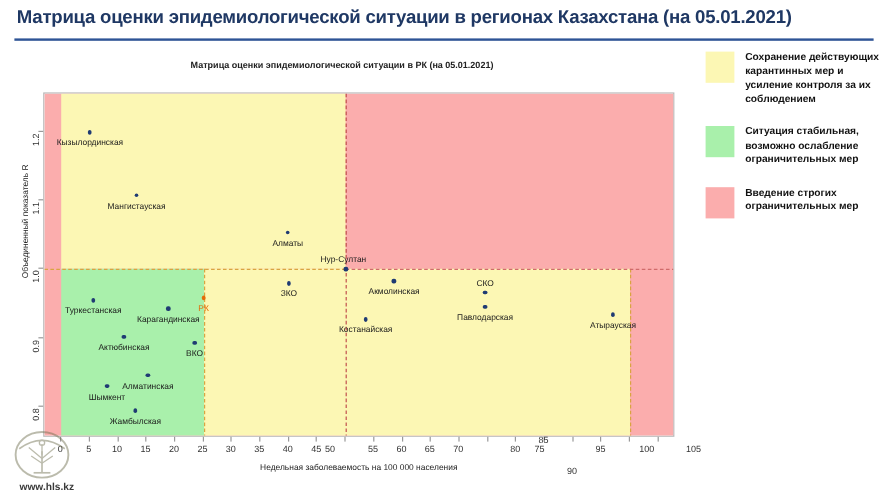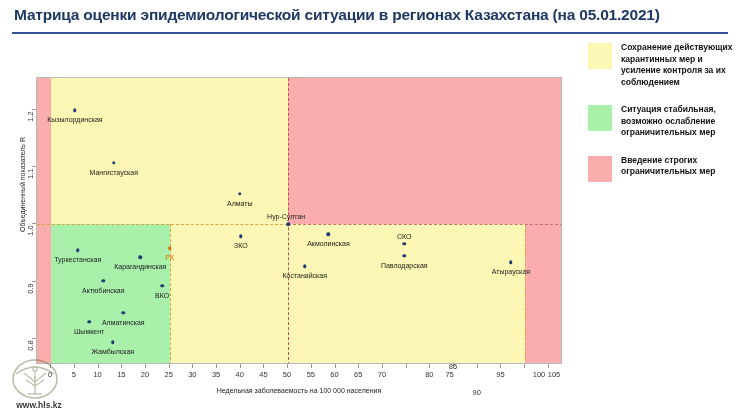--- a/index.html
+++ b/index.html
@@ -223,20 +223,21 @@
 </style>
 </head>
 <body>
 
 <div id="slide-header">
   <div id="slide-title">Матрица оценки эпидемиологической ситуации в регионах Казахстана (на 05.01.2021)</div>
   <div id="header-rule"></div>
 </div>
 
 <div id="chart-area">
+  <div id="chart-title">Матрица оценки эпидемиологической ситуации в РК (на 05.01.2021)</div>
 
   <div id="plot">
     <div class="zone" id="zone-red"></div>
     <div class="zone" id="zone-yellow-top" style="left: 14.2162px; top: 0px; width: 236.937px; height: 146.37px;"></div>
     <div class="zone" id="zone-yellow-right" style="left: 132.685px; top: 146.37px; width: 355.405px; height: 140.63px;"></div>
     <div class="zone" id="zone-green" style="left: 14.2162px; top: 146.37px; width: 118.468px; height: 140.63px;"></div>
     <div id="plot-dynamic">
         <div class="dashline dash-v" style="left: 132.685px; top: 146.37px; height: 140.63px;"></div>
         <div class="dashline dash-v dash-red-v" style="left: 251.153px; top: 0px; height: 287px;"></div>
         <div class="dashline dash-v" style="left: 488.09px; top: 146.37px; height: 140.63px;"></div>
@@ -296,21 +297,21 @@
       <div class="xlab" style="left: 168.685px; top: 334px;">25</div>
       <div class="tick-x" style="left: 192.378px; top: 328px;"></div>
       <div class="xlab" style="left: 192.378px; top: 334px;">30</div>
       <div class="tick-x" style="left: 216.072px; top: 328px;"></div>
       <div class="xlab" style="left: 216.072px; top: 334px;">35</div>
       <div class="tick-x" style="left: 239.766px; top: 328px;"></div>
       <div class="xlab" style="left: 239.766px; top: 334px;">40</div>
       <div class="tick-x" style="left: 263.459px; top: 328px;"></div>
       <div class="xlab" style="left: 263.459px; top: 334px;">45</div>
       <div class="tick-x" style="left: 287.153px; top: 328px;"></div>
-      <div class="xlab" style="left: 287px; top: 334px; text-align: right;">50</div>
+      <div class="xlab" style="left: 275px; top: 334px; text-align: right;">50</div>
       <div class="tick-x" style="left: 310.847px; top: 328px;"></div>
       <div class="xlab" style="left: 310.847px; top: 334px;">55</div>
       <div class="tick-x" style="left: 334.541px; top: 328px;"></div>
       <div class="xlab" style="left: 334.541px; top: 334px;">60</div>
       <div class="tick-x" style="left: 358.234px; top: 328px;"></div>
       <div class="xlab" style="left: 358.234px; top: 334px;">65</div>
       <div class="tick-x" style="left: 381.928px; top: 328px;"></div>
       <div class="xlab" style="left: 381.928px; top: 334px;">70</div>
       <div class="tick-x" style="left: 405.622px; top: 328px;"></div>
       <div class="xlab" style="left: 405.622px; top: 334px; margin-left: 44px;">75</div>
@@ -318,21 +319,21 @@
       <div class="xlab" style="left: 429.315px; top: 334px;">80</div>
       <div class="tick-x" style="left: 453.009px; top: 328px;"></div>
       <div class="xlab" style="left: 453.009px; top: 326px;">85</div>
       <div class="tick-x" style="left: 476.703px; top: 328px;"></div>
       <div class="xlab" style="left: 476.703px; top: 352px;">90</div>
       <div class="tick-x" style="left: 500.396px; top: 328px;"></div>
       <div class="xlab" style="left: 500.396px; top: 334px;">95</div>
       <div class="tick-x" style="left: 524.09px; top: 328px;"></div>
       <div class="xlab" style="left: 539px; top: 334px;">100</div>
       <div class="tick-x" style="left: 547.784px; top: 328px;"></div>
-      <div class="xlab" style="left: 554px; top: 334px;">105</div>
+      <div class="xlab" style="left: 578px; top: 334px;">105</div>
     </div>
   <div id="axis-y">
       <div class="tick-y" style="left: 32px; top: 302.17px;"></div>
       <div class="ylab" style="left: 14px; top: 297.17px; width: 16px; text-align: center; transform: rotate(-90deg);">0.8</div>
       <div class="tick-y" style="left: 32px; top: 244.77px;"></div>
       <div class="ylab" style="left: 14px; top: 239.77px; width: 16px; text-align: center; transform: rotate(-90deg);">0.9</div>
       <div class="tick-y" style="left: 32px; top: 187.37px;"></div>
       <div class="ylab" style="left: 14px; top: 182.37px; width: 16px; text-align: center; transform: rotate(-90deg);">1.0</div>
       <div class="tick-y" style="left: 32px; top: 129.97px;"></div>
       <div class="ylab" style="left: 14px; top: 124.97px; width: 16px; text-align: center; transform: rotate(-90deg);">1.1</div>

